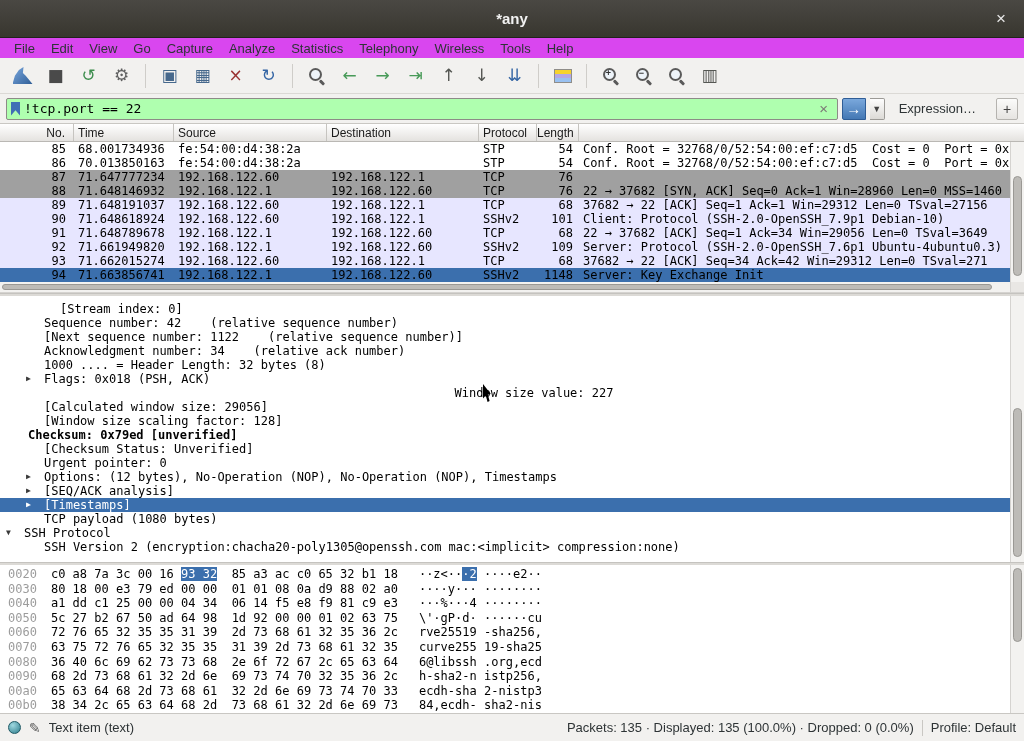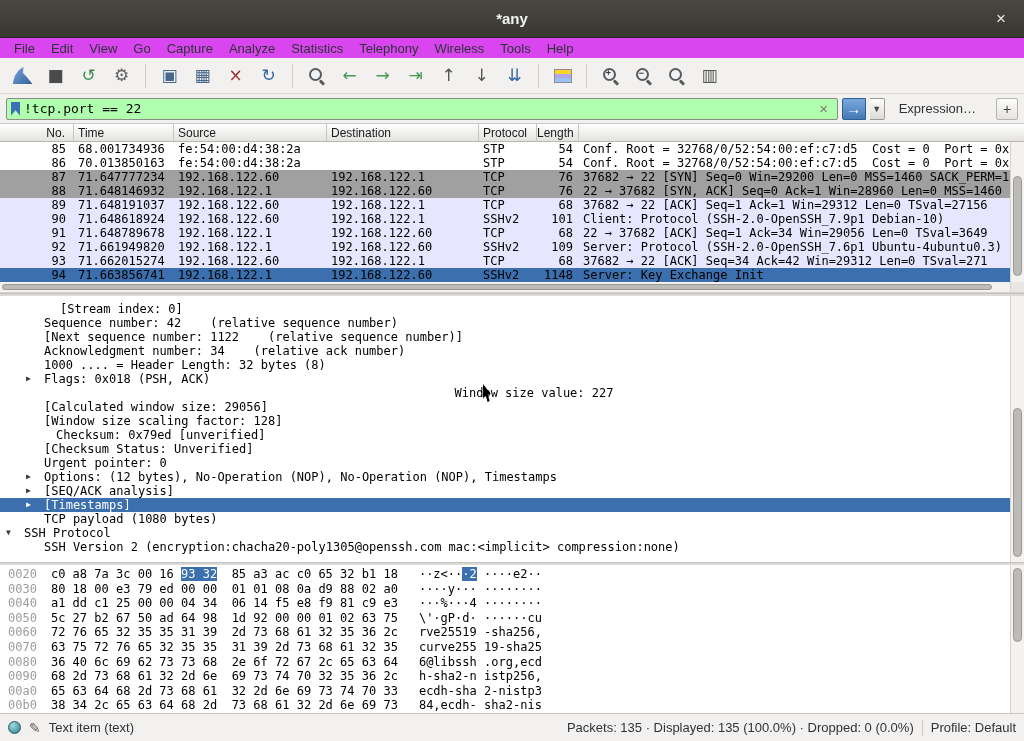--- a/index.html
+++ b/index.html
@@ -257,21 +257,20 @@
         <span class="pl-cell">54</span>
         <span class="pl-cell">Conf. Root = 32768/0/52:54:00:ef:c7:d5  Cost = 0  Port = 0x8001</span>
       </div>
       <div class="pl-row syn">
         <span class="pl-cell">87</span>
         <span class="pl-cell">71.647777234</span>
         <span class="pl-cell">192.168.122.60</span>
         <span class="pl-cell">192.168.122.1</span>
         <span class="pl-cell">TCP</span>
         <span class="pl-cell">76</span>
-        <span class="pl-cell">37682 → 22 [SYN] Seq=0 Win=29200 Len=0 MSS=1460 SACK_PERM=1</span>
       </div>
       <div class="pl-row syn">
         <span class="pl-cell">88</span>
         <span class="pl-cell">71.648146932</span>
         <span class="pl-cell">192.168.122.1</span>
         <span class="pl-cell">192.168.122.60</span>
         <span class="pl-cell">TCP</span>
         <span class="pl-cell">76</span>
         <span class="pl-cell">22 → 37682 [SYN, ACK] Seq=0 Ack=1 Win=28960 Len=0 MSS=1460</span>
       </div>
@@ -345,21 +344,21 @@
   <div>
       <div class="dt-line" style="padding-left: 42px;"><span class="dt-exp"></span><span class="dt-text">[Stream index: 0]</span></div>
       <div class="dt-line" style="padding-left: 26px;"><span class="dt-exp"></span><span class="dt-text">Sequence number: 42    (relative sequence number)</span></div>
       <div class="dt-line" style="padding-left: 26px;"><span class="dt-exp"></span><span class="dt-text">[Next sequence number: 1122    (relative sequence number)]</span></div>
       <div class="dt-line" style="padding-left: 26px;"><span class="dt-exp"></span><span class="dt-text">Acknowledgment number: 34    (relative ack number)</span></div>
       <div class="dt-line" style="padding-left: 26px;"><span class="dt-exp"></span><span class="dt-text">1000 .... = Header Length: 32 bytes (8)</span></div>
       <div class="dt-line" style="padding-left: 26px;"><span class="dt-exp">▶</span><span class="dt-text">Flags: 0x018 (PSH, ACK)</span></div>
       <div class="dt-line" style="padding-left: 26px; justify-content: center;"><span class="dt-exp"></span><span class="dt-text">Window size value: 227</span></div>
       <div class="dt-line" style="padding-left: 26px;"><span class="dt-exp"></span><span class="dt-text">[Calculated window size: 29056]</span></div>
       <div class="dt-line" style="padding-left: 26px;"><span class="dt-exp"></span><span class="dt-text">[Window size scaling factor: 128]</span></div>
-      <div class="dt-line" style="padding-left: 38px;"><span class="dt-exp"></span><span class="dt-text">Checksum: 0x79ed [unverified]</span></div>
+      <div class="dt-line" style="padding-left: 10px; font-weight: bold;"><span class="dt-exp"></span><span class="dt-text">Checksum: 0x79ed [unverified]</span></div>
       <div class="dt-line" style="padding-left: 26px;"><span class="dt-exp"></span><span class="dt-text">[Checksum Status: Unverified]</span></div>
       <div class="dt-line" style="padding-left: 26px;"><span class="dt-exp"></span><span class="dt-text">Urgent pointer: 0</span></div>
       <div class="dt-line" style="padding-left: 26px;"><span class="dt-exp">▶</span><span class="dt-text">Options: (12 bytes), No-Operation (NOP), No-Operation (NOP), Timestamps</span></div>
       <div class="dt-line" style="padding-left: 26px;"><span class="dt-exp">▶</span><span class="dt-text">[SEQ/ACK analysis]</span></div>
       <div class="dt-line sel" style="padding-left: 26px;"><span class="dt-exp">▶</span><span class="dt-text">[Timestamps]</span></div>
       <div class="dt-line" style="padding-left: 26px;"><span class="dt-exp"></span><span class="dt-text">TCP payload (1080 bytes)</span></div>
       <div class="dt-line" style="padding-left: 6px;"><span class="dt-exp">▼</span><span class="dt-text">SSH Protocol</span></div>
       <div class="dt-line" style="padding-left: 26px;"><span class="dt-exp"></span><span class="dt-text">SSH Version 2 (encryption:chacha20-poly1305@openssh.com mac:&lt;implicit&gt; compression:none)</span></div>
     </div>
   <div class="vscroll">

